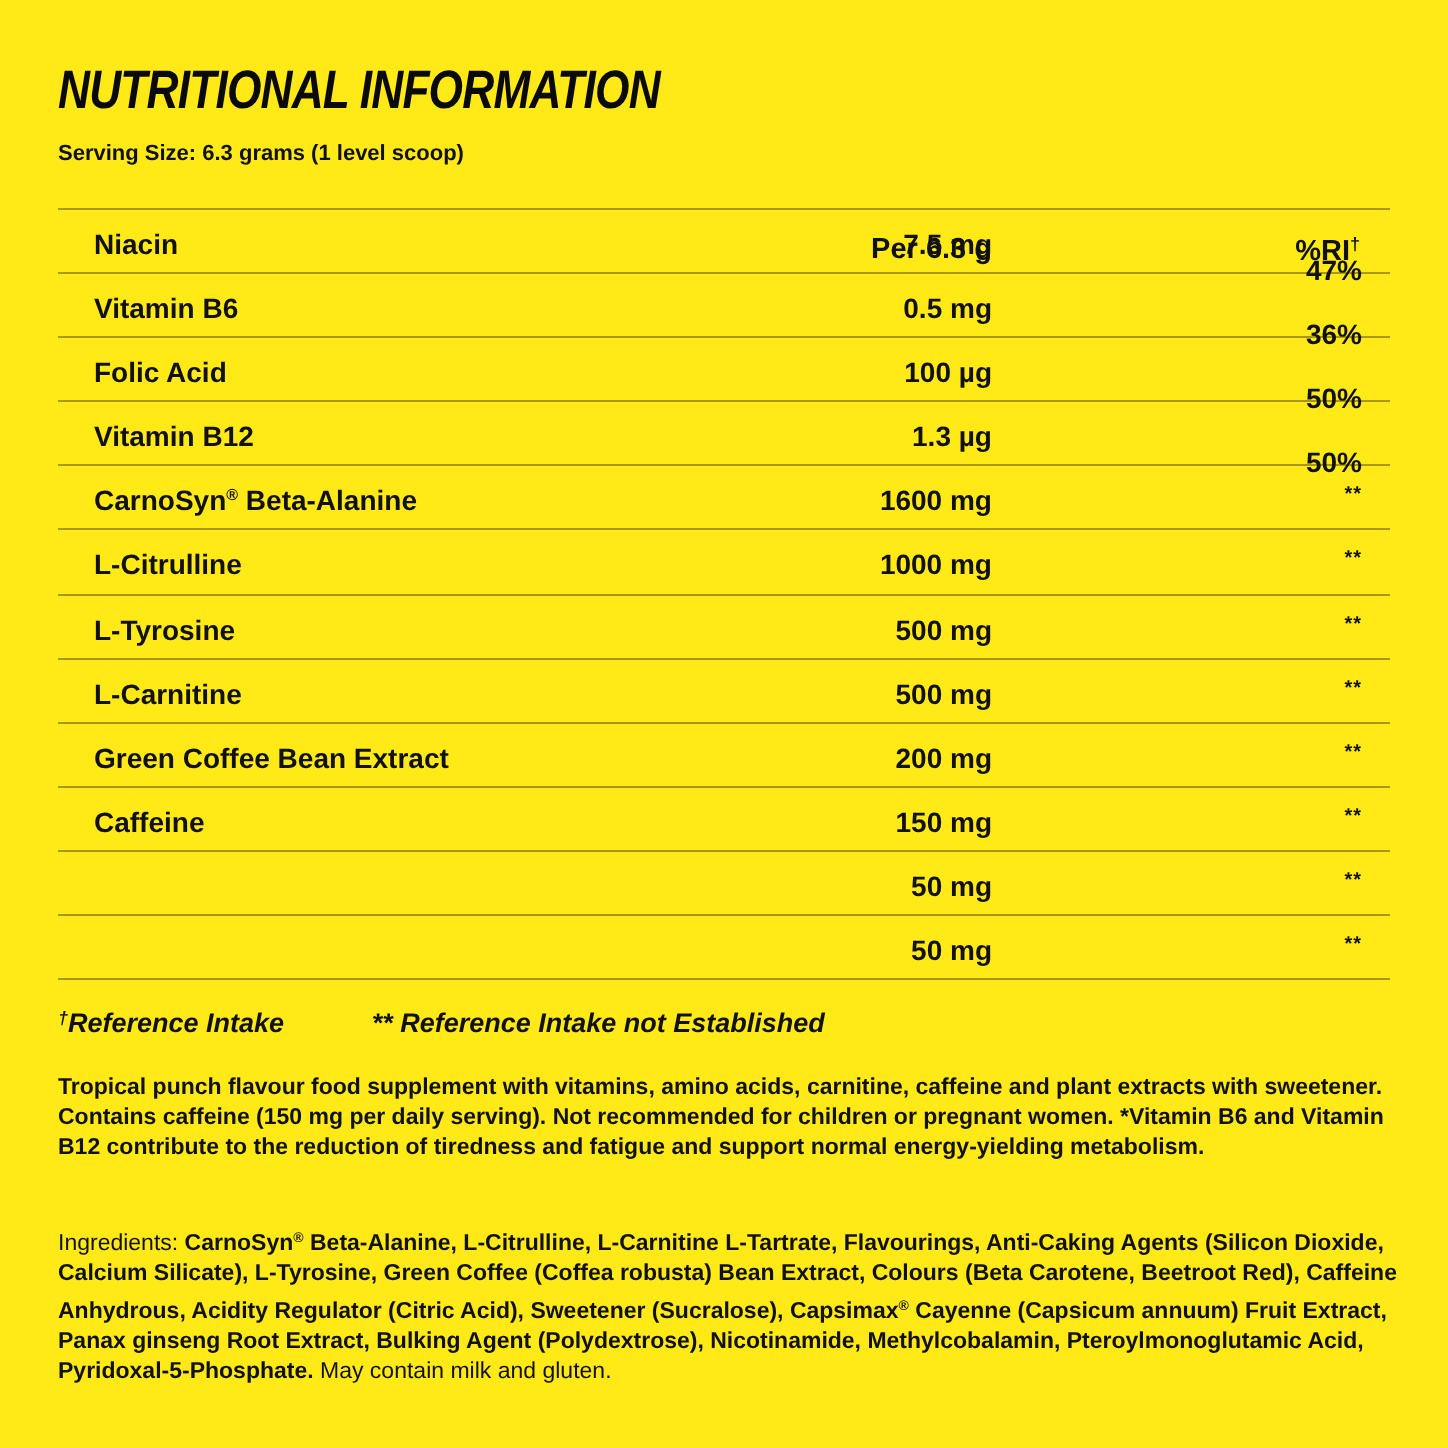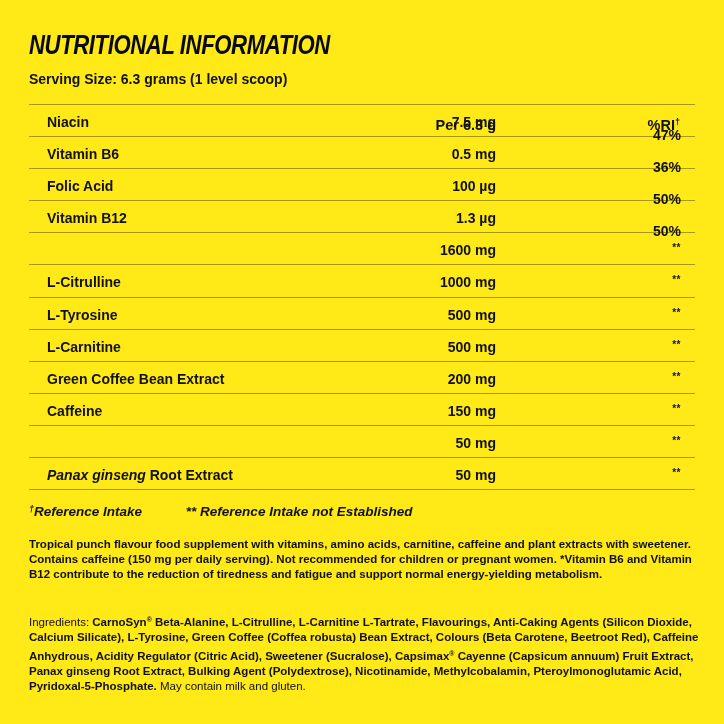--- a/index.html
+++ b/index.html
@@ -7,21 +7,21 @@
   body { font-family: "Liberation Sans", sans-serif; color: #111; position: relative; }
   .title {
     position: absolute; left: 29px; top: 30px;
     font-family: "Liberation Sans", sans-serif;
     font-weight: 700; font-style: italic; font-size: 27px;
     letter-spacing: -0.5px; transform: scaleX(0.82); transform-origin: left top;
     color: #0a0a0a;
   }
   .serving {
     position: absolute; left: 29px; top: 71px;
-    font-weight: 700; font-size: 14px;
+    font-weight: 700; font-size: 11px;
   }
   .col-head {
     position: absolute; top: 80px; font-weight: 700; font-size: 14.5px; margin-top: 37px;
   }
   .col-head.per { right: 228px; }
   .col-head.ri { right: 44px; }
   .col-head.ri sup { font-size: 9px; vertical-align: 5px; }
   .table {
     position: absolute; left: 29px; top: 104px; width: 666px;
     border-top: 1.5px solid #A8980F;
@@ -79,20 +79,21 @@
     <span class="name">Folic Acid</span>
     <span class="amount">100 µg</span>
     <span class="ri">50%</span>
   </div>
   <div class="row">
     <span class="name">Vitamin B12</span>
     <span class="amount">1.3 µg</span>
     <span class="ri">50%</span>
   </div>
   <div class="row">
+    <span class="name"><span>CarnoSyn</span><sup>®</sup><span> Beta-Alanine</span></span>
     <span class="amount">1600 mg</span>
     <span class="ri star">**</span>
   </div>
   <div class="row">
     <span class="name">L-Citrulline</span>
     <span class="amount">1000 mg</span>
     <span class="ri star">**</span>
   </div>
   <div class="row">
     <span class="name">L-Tyrosine</span>
@@ -112,21 +113,20 @@
   <div class="row">
     <span class="name">Caffeine</span>
     <span class="amount">150 mg</span>
     <span class="ri star">**</span>
   </div>
   <div class="row">
     <span class="amount">50 mg</span>
     <span class="ri star">**</span>
   </div>
   <div class="row">
-    <span class="name"><i>Panax ginseng</i><span> Root Extract</span></span>
     <span class="amount">50 mg</span>
     <span class="ri star">**</span>
   </div>
 </div>
 
 <div class="legend">
   <span><sup>†</sup><span> Reference Intake</span></span>
   <span class="l2">** Reference Intake not Established</span>
 </div>
 

